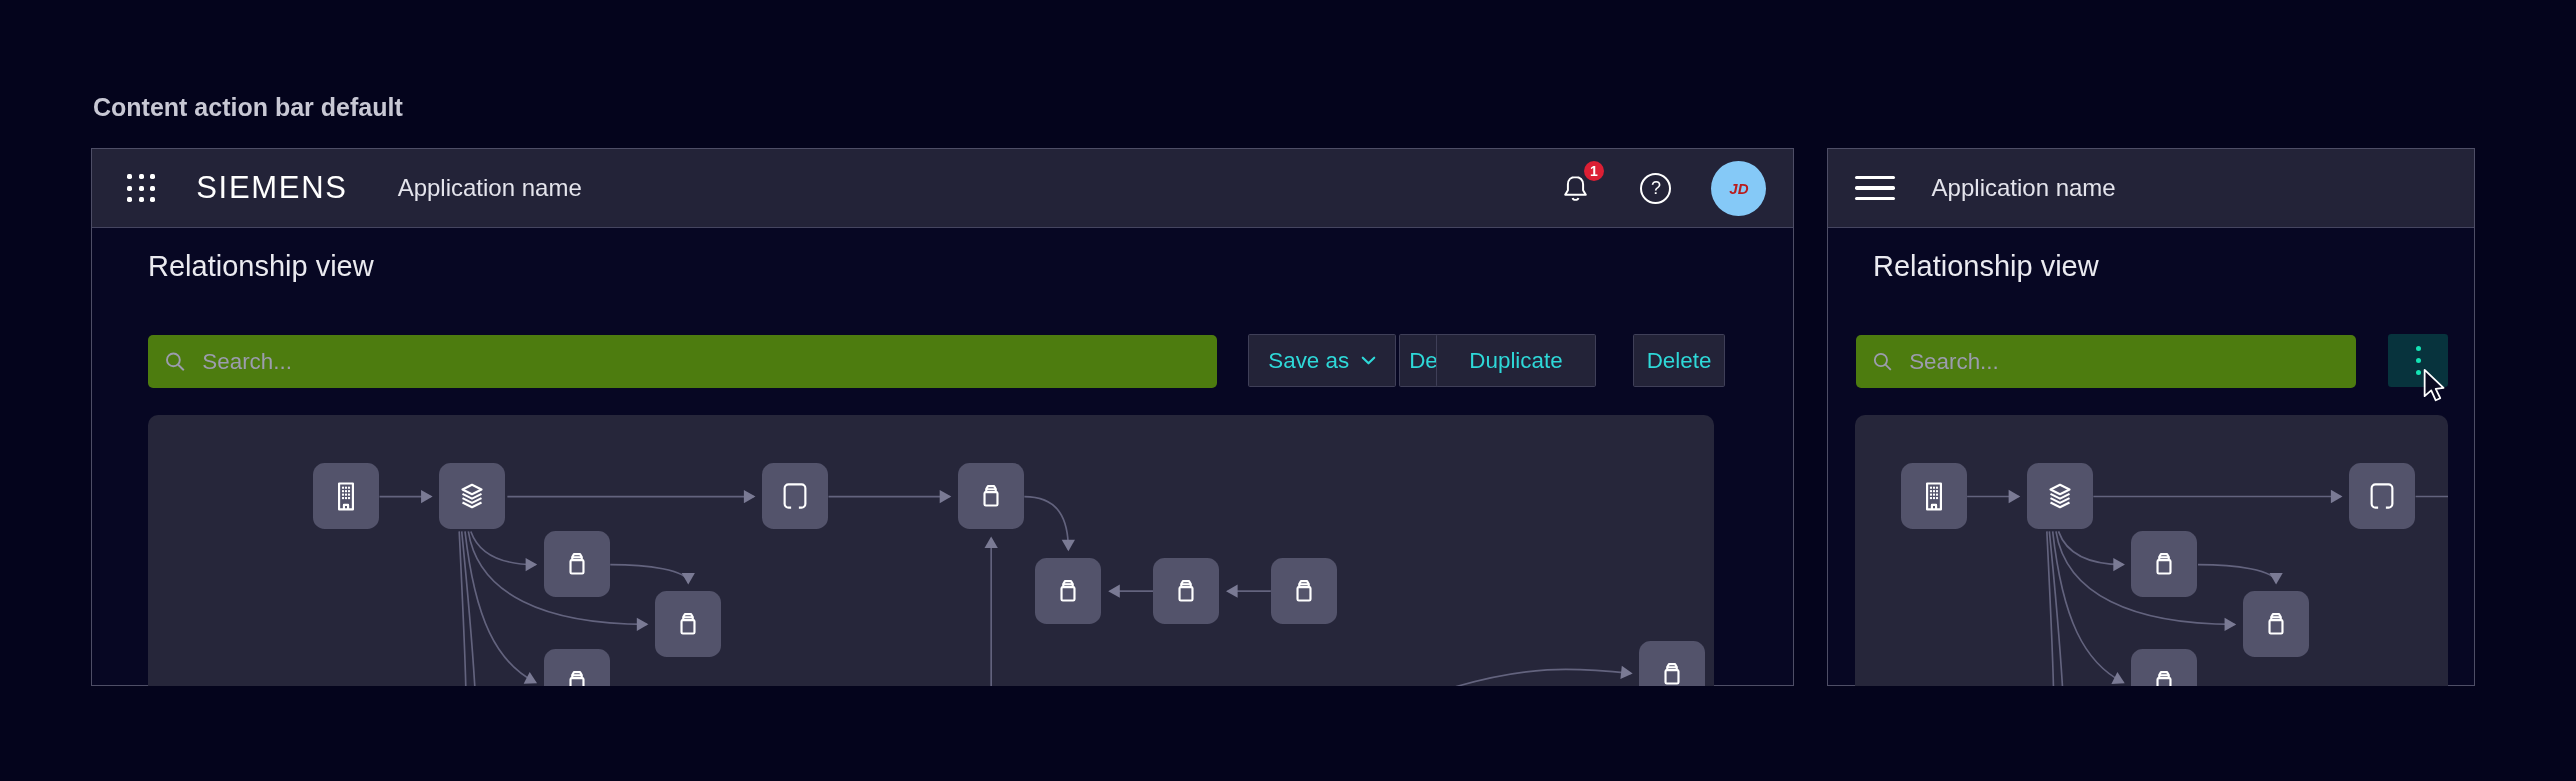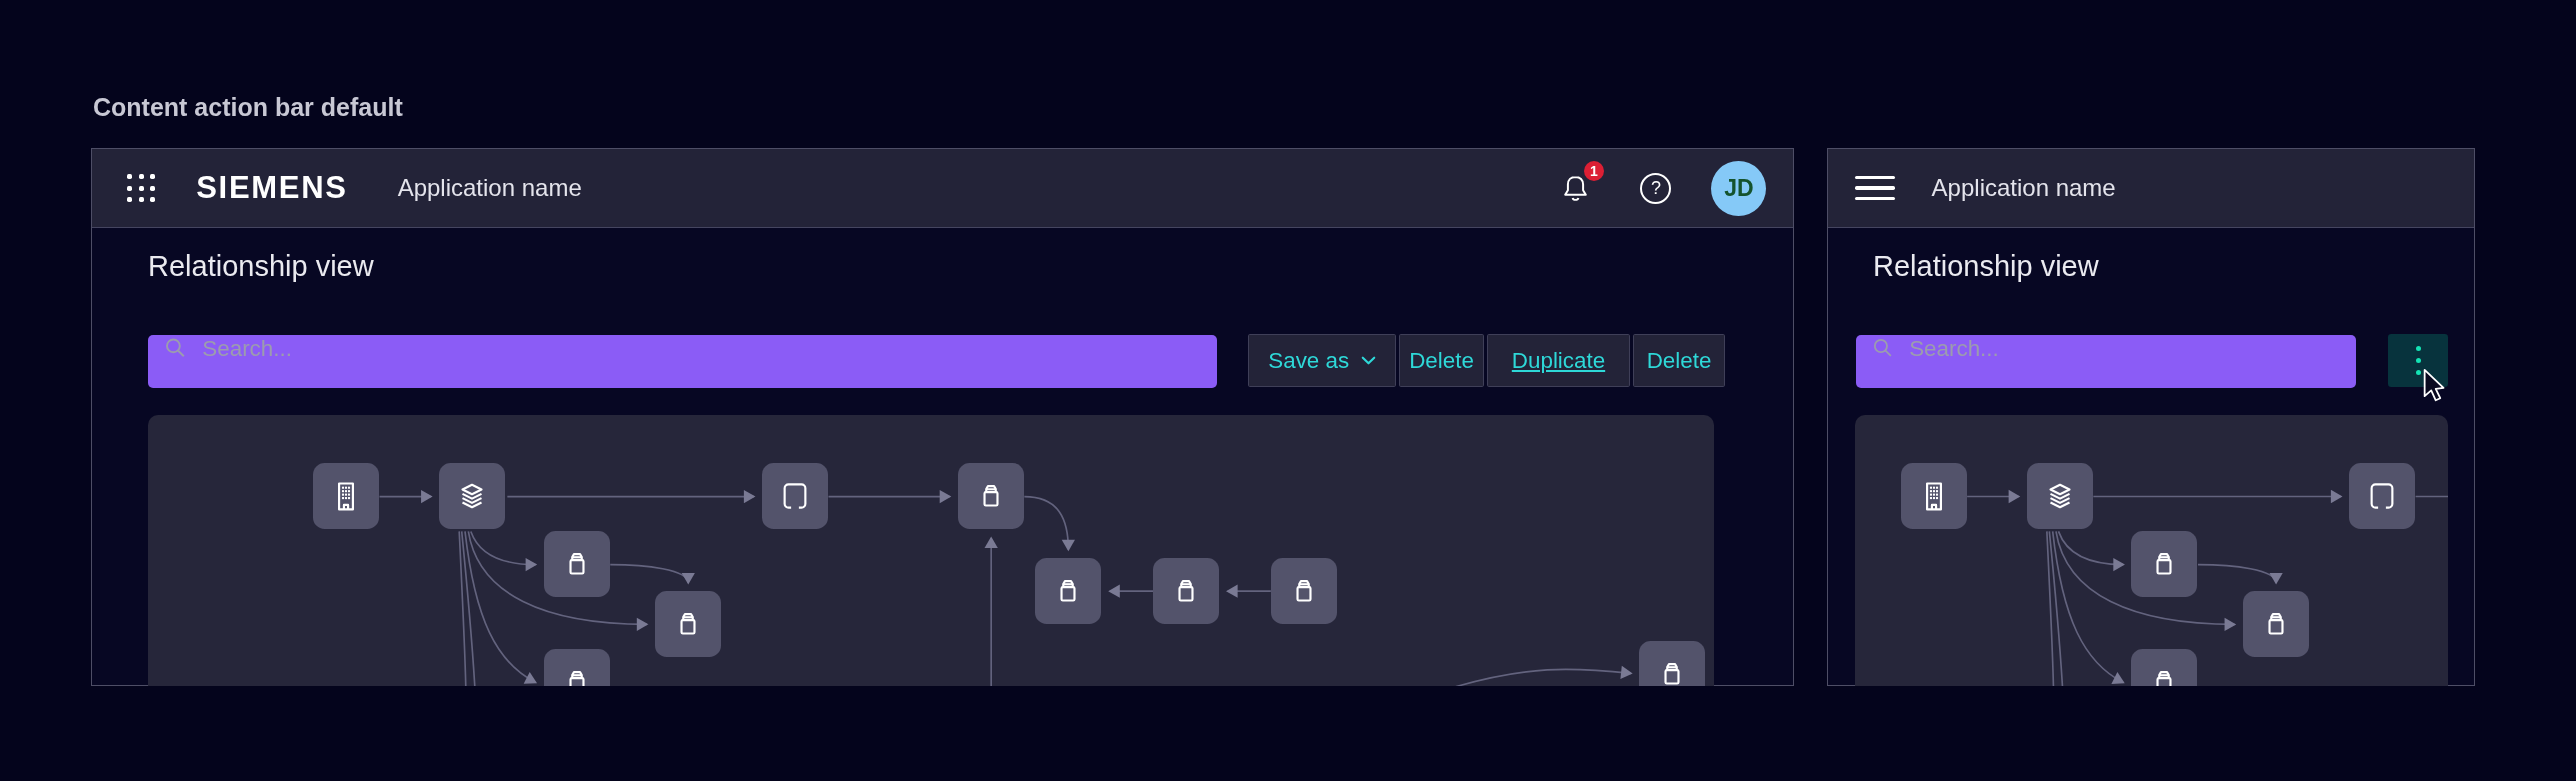--- a/index.html
+++ b/index.html
@@ -3,43 +3,43 @@
 <meta charset="utf-8">
 <style>
   html,body{margin:0;padding:0;background:#04041c;}
   #root{position:relative;width:2576px;height:782px;background:#04041c;overflow:hidden;
         font-family:"Liberation Sans",sans-serif;}
   .panel-title{position:absolute;font-size:25px;font-weight:700;color:#c8c8d4;}
   .card{position:absolute;top:148px;height:538px;background:#070723;border:1.7px solid #4e4e66;
         box-sizing:border-box;overflow:hidden;}
   .appbar{position:absolute;left:0;top:0;right:0;height:78px;background:#232338;
           border-bottom:1.7px solid #454560;display:flex;align-items:center;}
-  .logo{font-size:31px;font-weight:700;letter-spacing:1.7px;color:#ffffff;}
+  .logo{font-size:31px;font-weight:400;letter-spacing:1.7px;color:#ffffff;}
   .appname{font-size:24px;color:#e4e4ec;}
   .view-title{position:absolute;font-size:29px;color:#eaeaf0;}
-  .search{position:absolute;height:53px;background:#8b5cf6;border-radius:5px;
-          display:flex;align-items:flex-start;box-sizing:border-box;padding:0 15px;}
+  .search{position:absolute;height:53px;background:#4d7c0f;border-radius:5px;
+          display:flex;align-items:center;box-sizing:border-box;padding:0 15px;}
   .search input{background:transparent;border:none;outline:none;color:#e4e4ec;
           font-size:22.4px;font-family:"Liberation Sans",sans-serif;width:100%;margin-left:13.3px;}
   .search input::placeholder{color:#9c9cae;}
   .btn{position:absolute;top:334px;height:53px;background:#232338;border:0.8px solid #3f3f58;
        border-radius:1.7px;box-sizing:border-box;display:flex;align-items:center;justify-content:center;
        gap:11.6px;font-size:22.4px;color:#2ed8d8;cursor:pointer;}
   .kebab{position:absolute;top:334px;height:53px;width:60px;background:#07333d;border-radius:3.3px;
        display:flex;align-items:center;justify-content:center;cursor:pointer;}
   .diagram{position:absolute;top:415px;height:271px;background:#26263a;
        border-radius:10px 10px 0 0;overflow:hidden;}
   .diagram svg.edges{position:absolute;left:0;top:0;}
   .node{position:absolute;width:66px;height:66px;background:#53536b;border-radius:11.6px;
        display:flex;align-items:center;justify-content:center;}
   .hicon{display:flex;align-items:center;justify-content:center;}
   .badge{position:absolute;width:20px;height:20px;border-radius:50%;background:#dc1f34;
        color:#fff;font-size:14px;font-weight:700;display:flex;align-items:center;justify-content:center;}
-  .avatar{width:55px;height:55px;border-radius:50%;background:#85c9f7;color:#14532d;
-       font-size:23px;font-weight:700;display:flex;align-items:center;justify-content:center;}
+  .avatar{width:55px;height:55px;border-radius:50%;background:#85c9f7;color:#b91c1c;
+       font-size:15px;font-weight:700;display:flex;align-items:center;justify-content:center;font-style:italic;}
   .helpcircle{width:31px;height:31px;border-radius:50%;border:2.1px solid #fff;color:#fff;
        font-size:18px;display:flex;align-items:center;justify-content:center;box-sizing:border-box;}
   .dotgrid{display:grid;grid-template-columns:repeat(3,5px);grid-gap:6.6px;}
   .dotgrid span{width:5px;height:5px;border-radius:1.7px;background:#fff;}
   .hamburger{display:flex;flex-direction:column;gap:7.5px;width:40px;}
   .hamburger span{height:3.3px;background:#fff;border-radius:1.7px;}
   .kdots{display:flex;flex-direction:column;gap:6.6px;}
   .kdots span{width:5px;height:5px;border-radius:50%;background:#14e3b4;}
 </style>
 </head>
@@ -95,21 +95,21 @@
 
   <div class="btn" style="left:1248px;width:148px;">
     <span>Save as</span>
     <svg width="15" height="9" viewBox="0 0 18 11" fill="none" stroke="#2ed8d8" stroke-width="2.6" stroke-linecap="round" stroke-linejoin="round">
       <polyline points="2,2 9,9 16,2"></polyline>
     </svg>
   </div>
   <div class="btn" style="left:1399px;width:85px;">
     <span>Delete</span>
   </div>
-  <div class="btn" style="left:1487px;width:143px;text-decoration:underline;">
+  <div class="btn" style="left:1436px;width:160px;">
     <span>Duplicate</span>
   </div>
   <div class="btn" style="left:1633px;width:92px;">
     <span>Delete</span>
   </div>
 
   <div class="diagram" style="left:148px;width:1566px;">
       <svg class="edges" width="1566" height="271" viewBox="0 0 1887 326">
         <defs>
           <marker id="ah-default" markerWidth="10" markerHeight="10" refX="7" refY="5" orient="auto">

